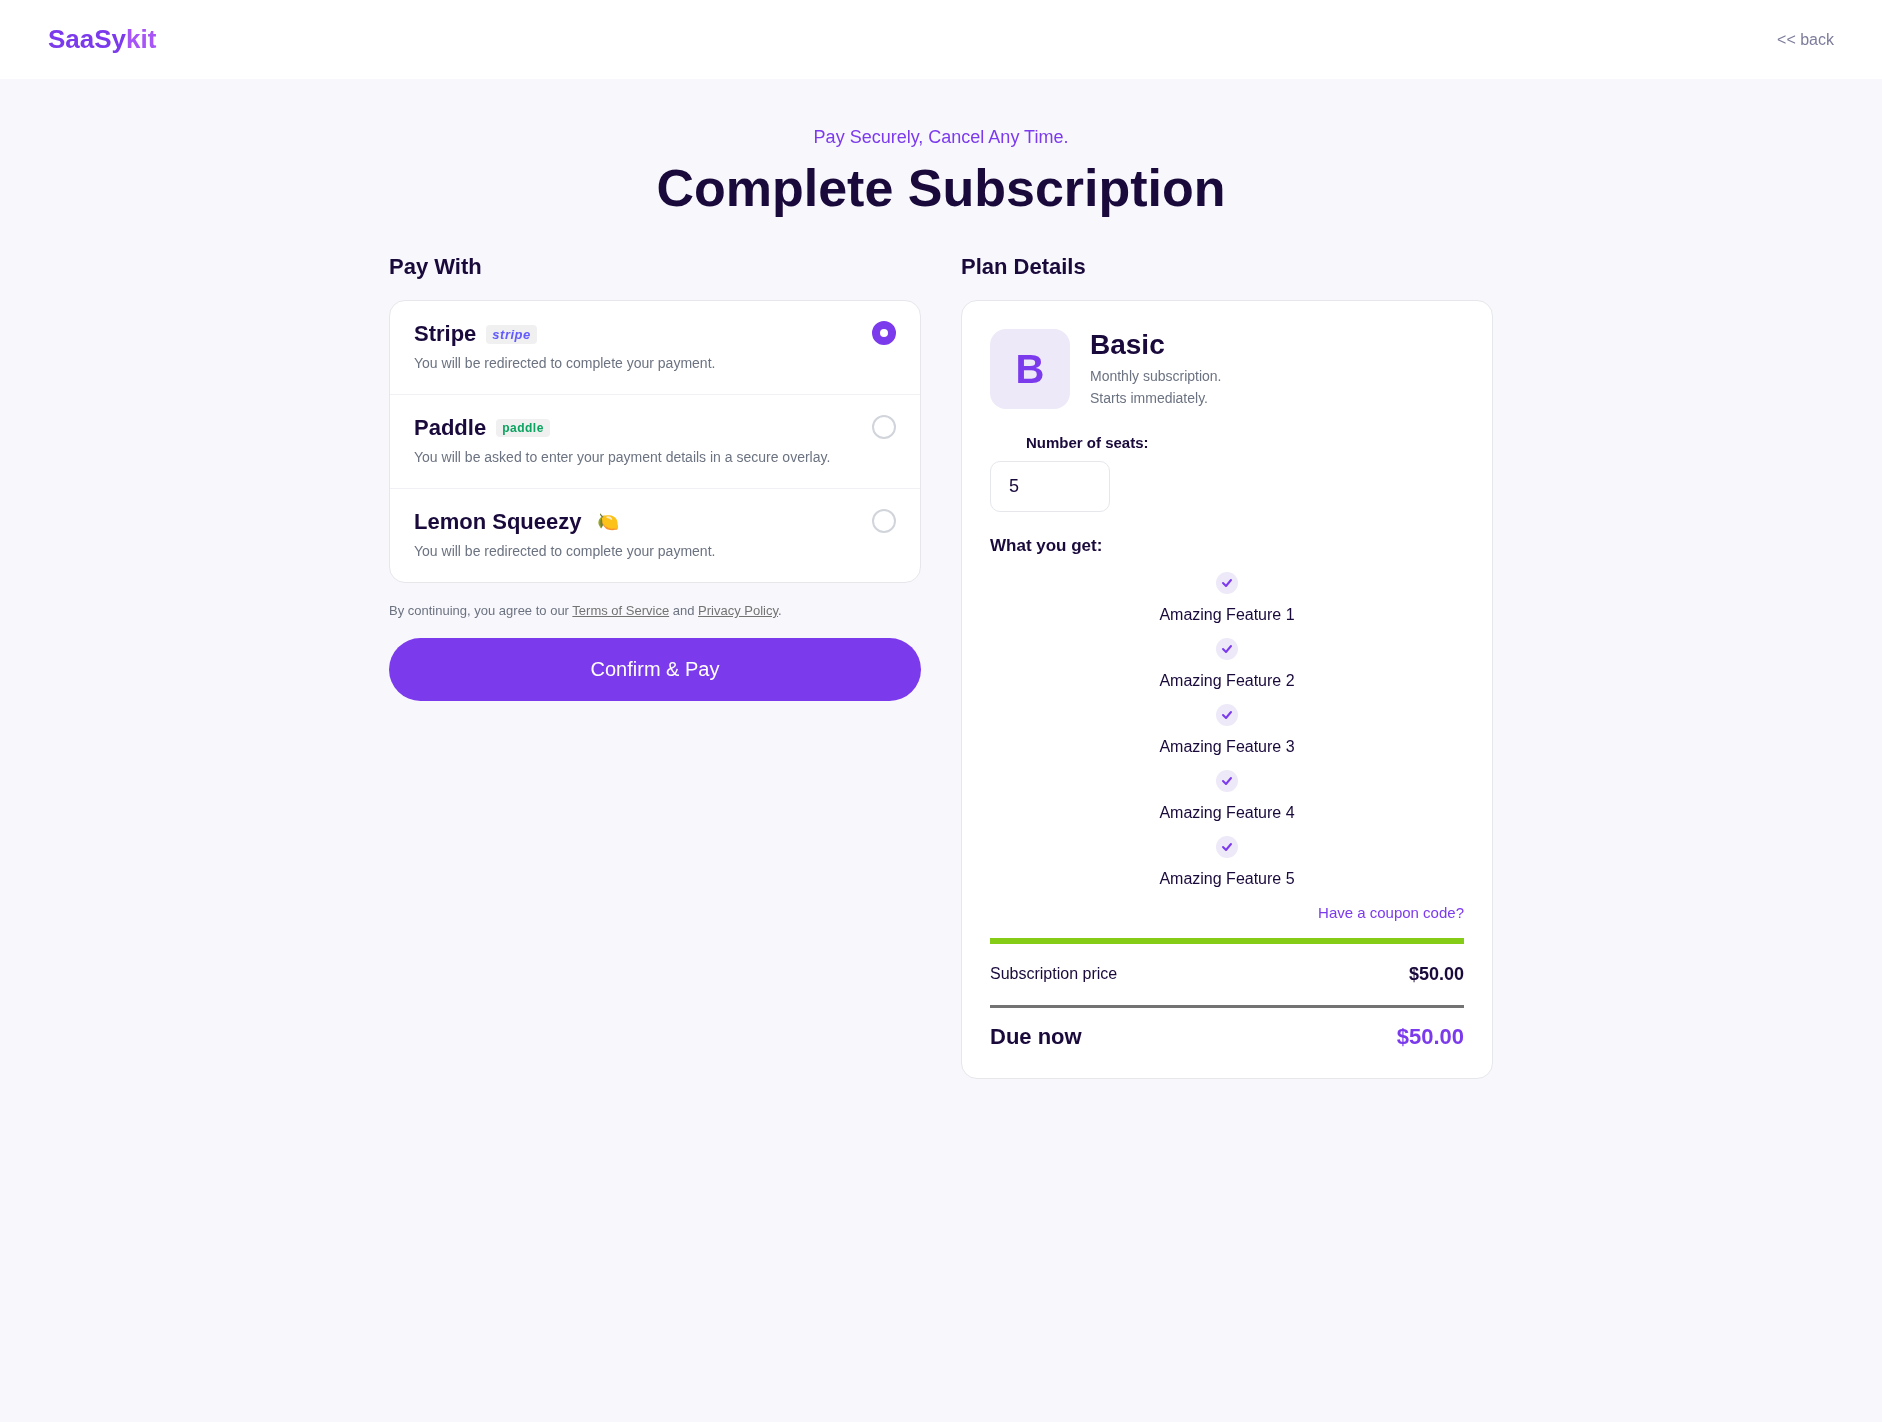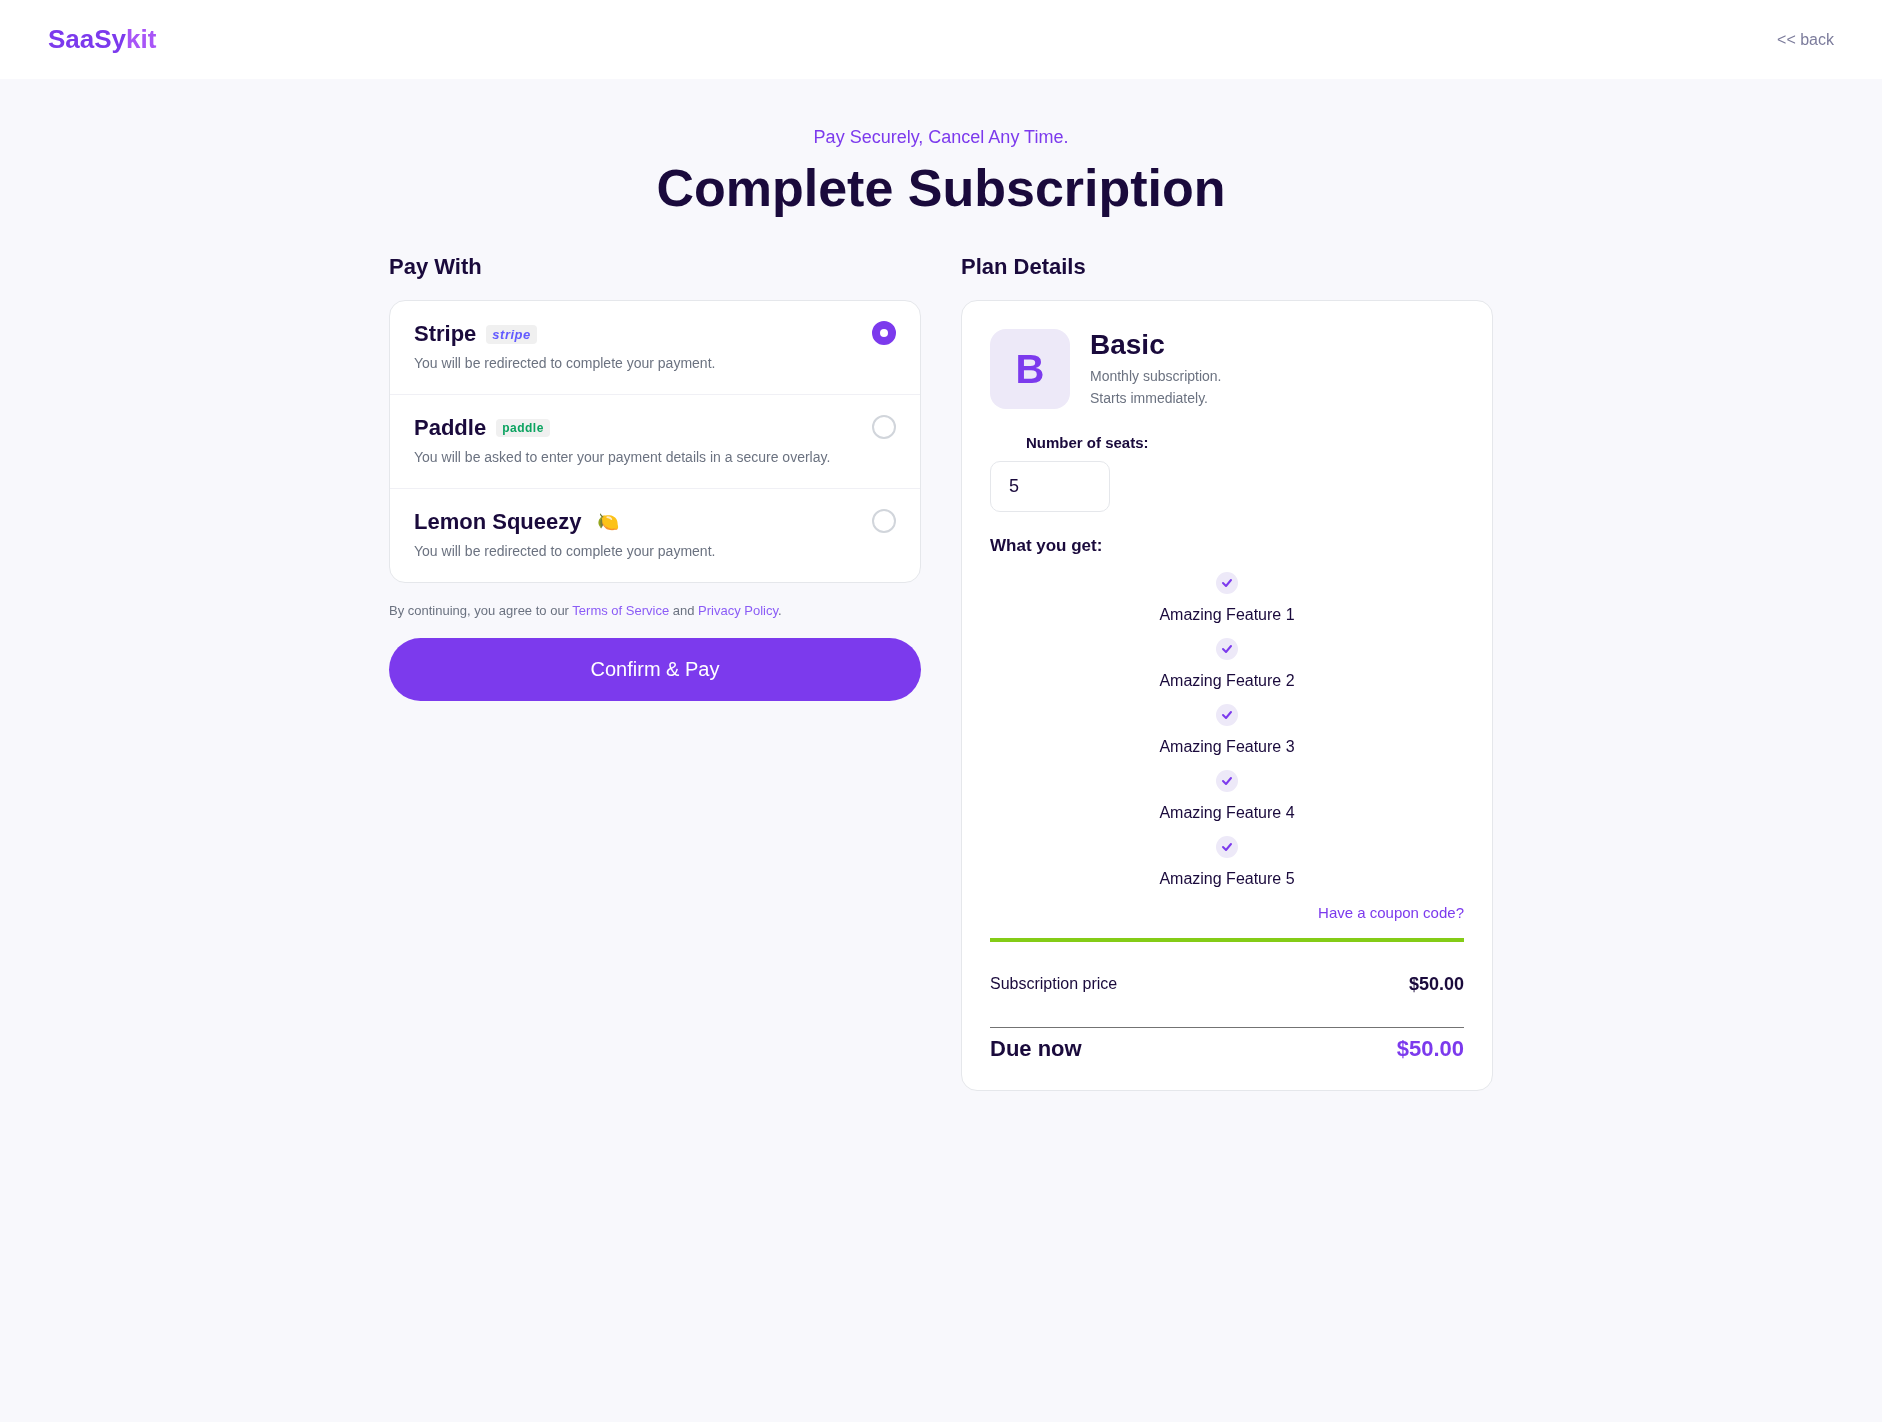--- a/index.html
+++ b/index.html
@@ -141,21 +141,22 @@
       height: 8px;
       border-radius: 50%;
       background: #fff;
     }
     .terms-text {
       font-size: 13px;
       color: #6b7280;
       margin: 20px 0;
     }
     .terms-text a {
-      color: #8b5cf6;
+      color: #737373;
+      text-decoration: underline;
       text-align: center;
     }
     .confirm-btn {
       width: 100%;
       padding: 20px;
       background: #7c3aed;
       color: #fff;
       font-size: 20px;
       font-weight: 400;
       border: none;
@@ -252,38 +253,38 @@
     .coupon-link a {
       color: #7c3aed;
       font-size: 15px;
       text-decoration: none;
       cursor: pointer;
     }
     .price-row {
       display: flex;
       justify-content: space-between;
       align-items: center;
-      padding: 32px 0;
-      border-top: 4px solid #84cc16;
+      padding: 20px 0;
+      border-top: 6px solid #84cc16;
     }
     .price-label {
       font-size: 16px;
       color: #1a0a3c;
     }
     .price-value {
       font-size: 18px;
       color: #1a0a3c;
       font-weight: 600;
     }
     .due-row {
       display: flex;
       justify-content: space-between;
       align-items: flex-start;
-      padding-top: 8px;
-      border-top: 1px solid #737373;
+      padding-top: 16px;
+      border-top: 3px solid #737373;
     }
     .due-label {
       font-size: 22px;
       font-weight: 800;
       color: #1a0a3c;
     }
     .due-value {
       font-size: 22px;
       font-weight: 800;
       color: #7c3aed;

